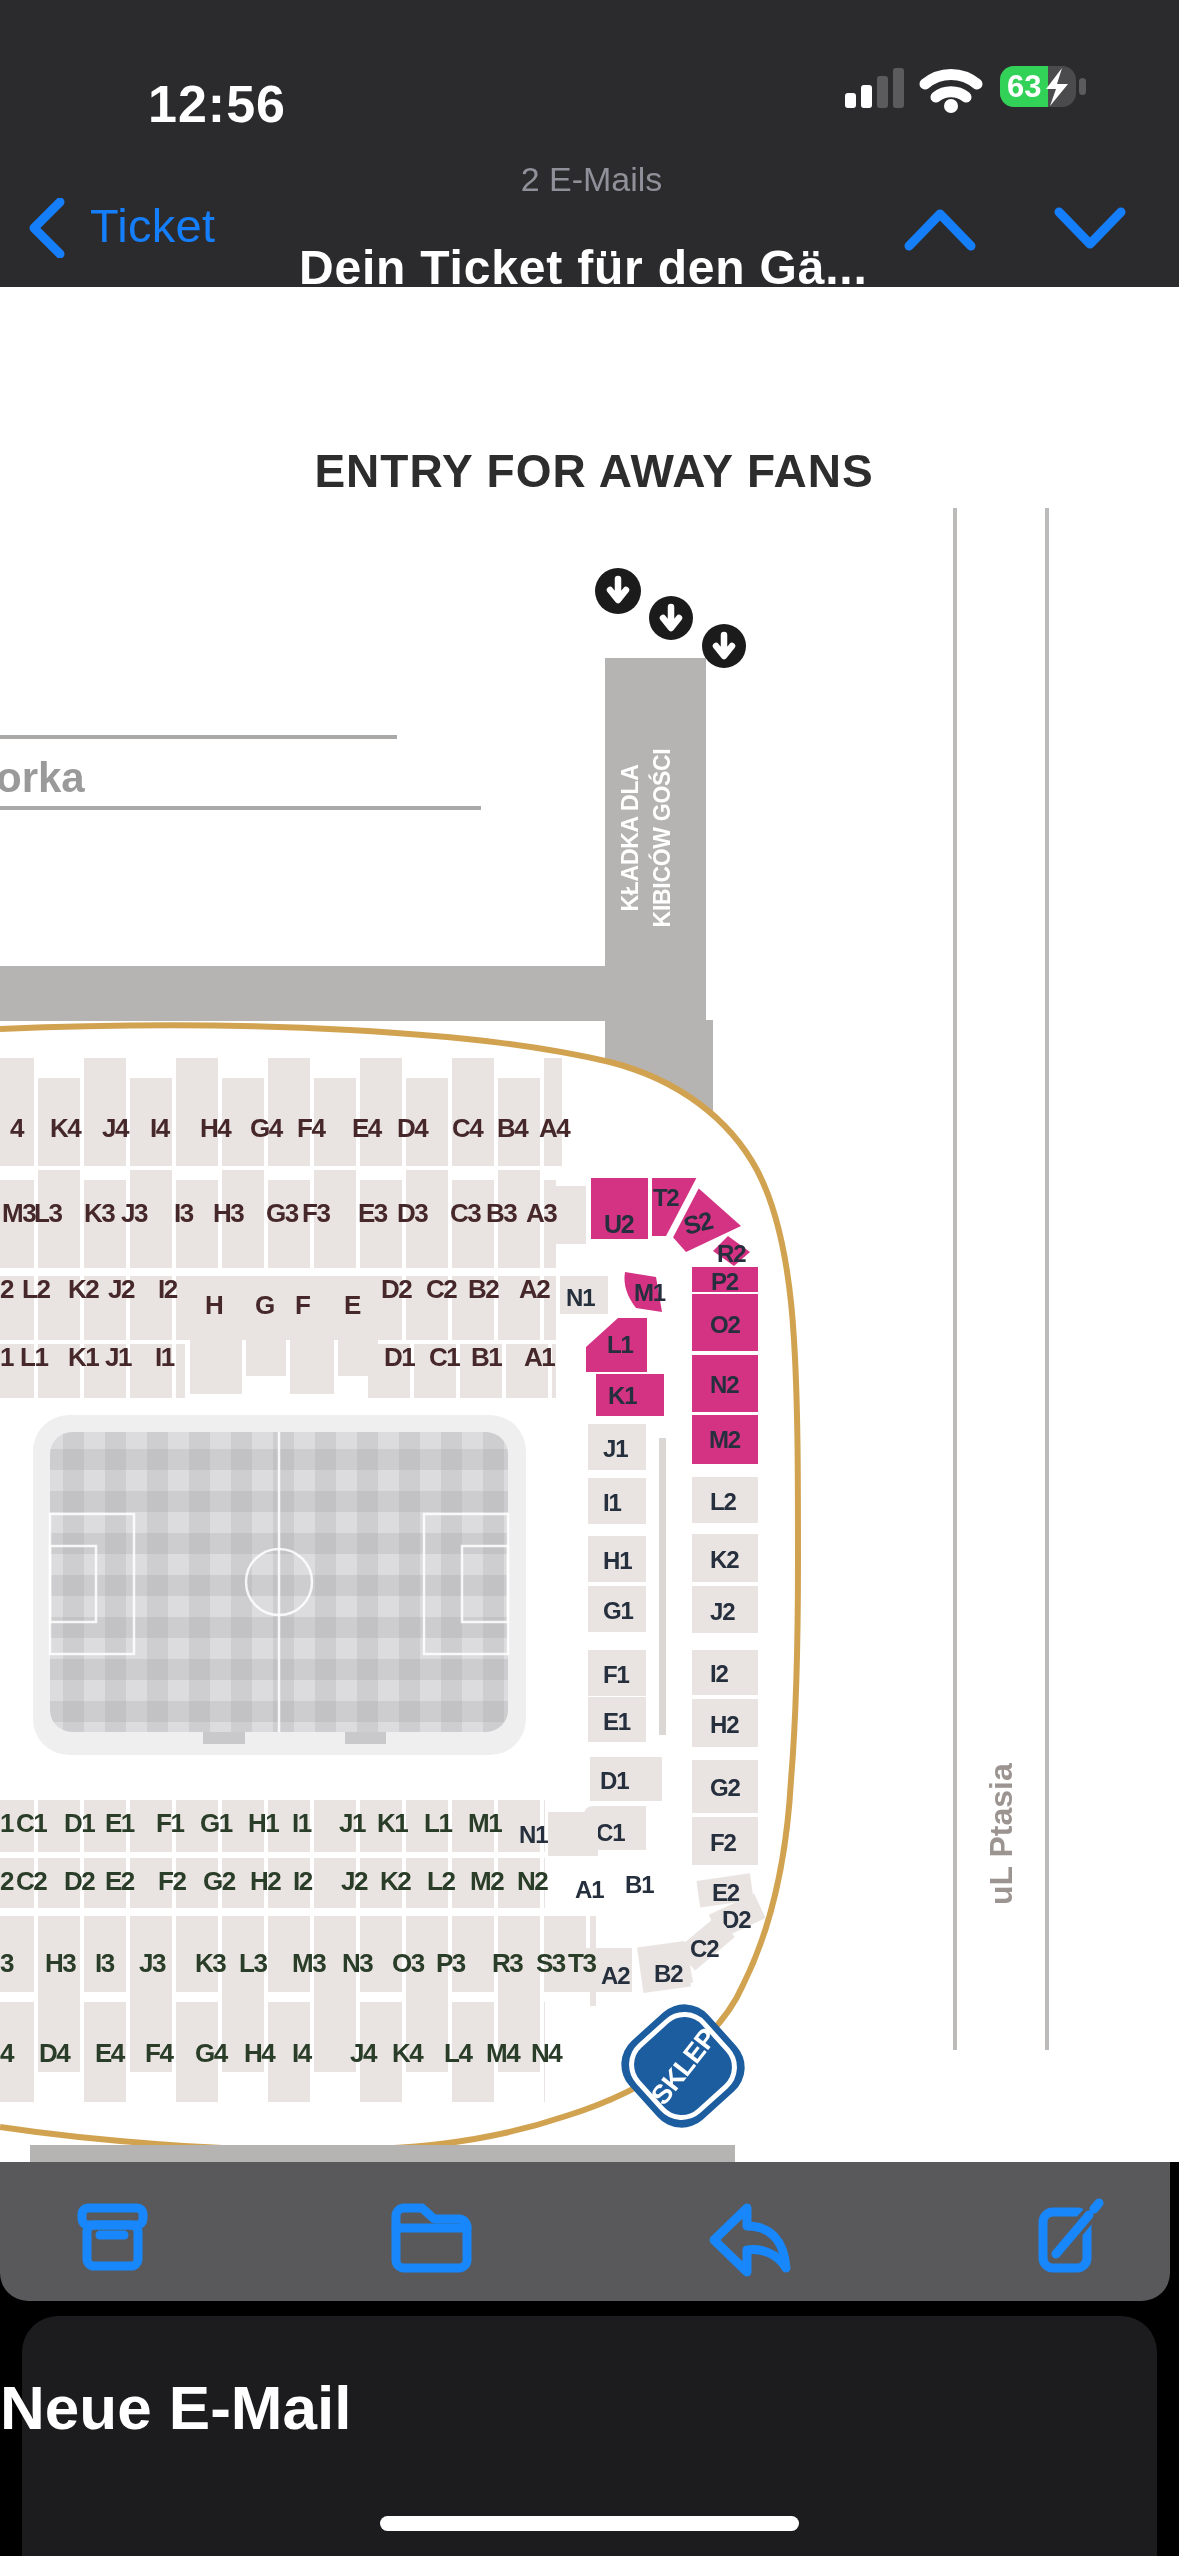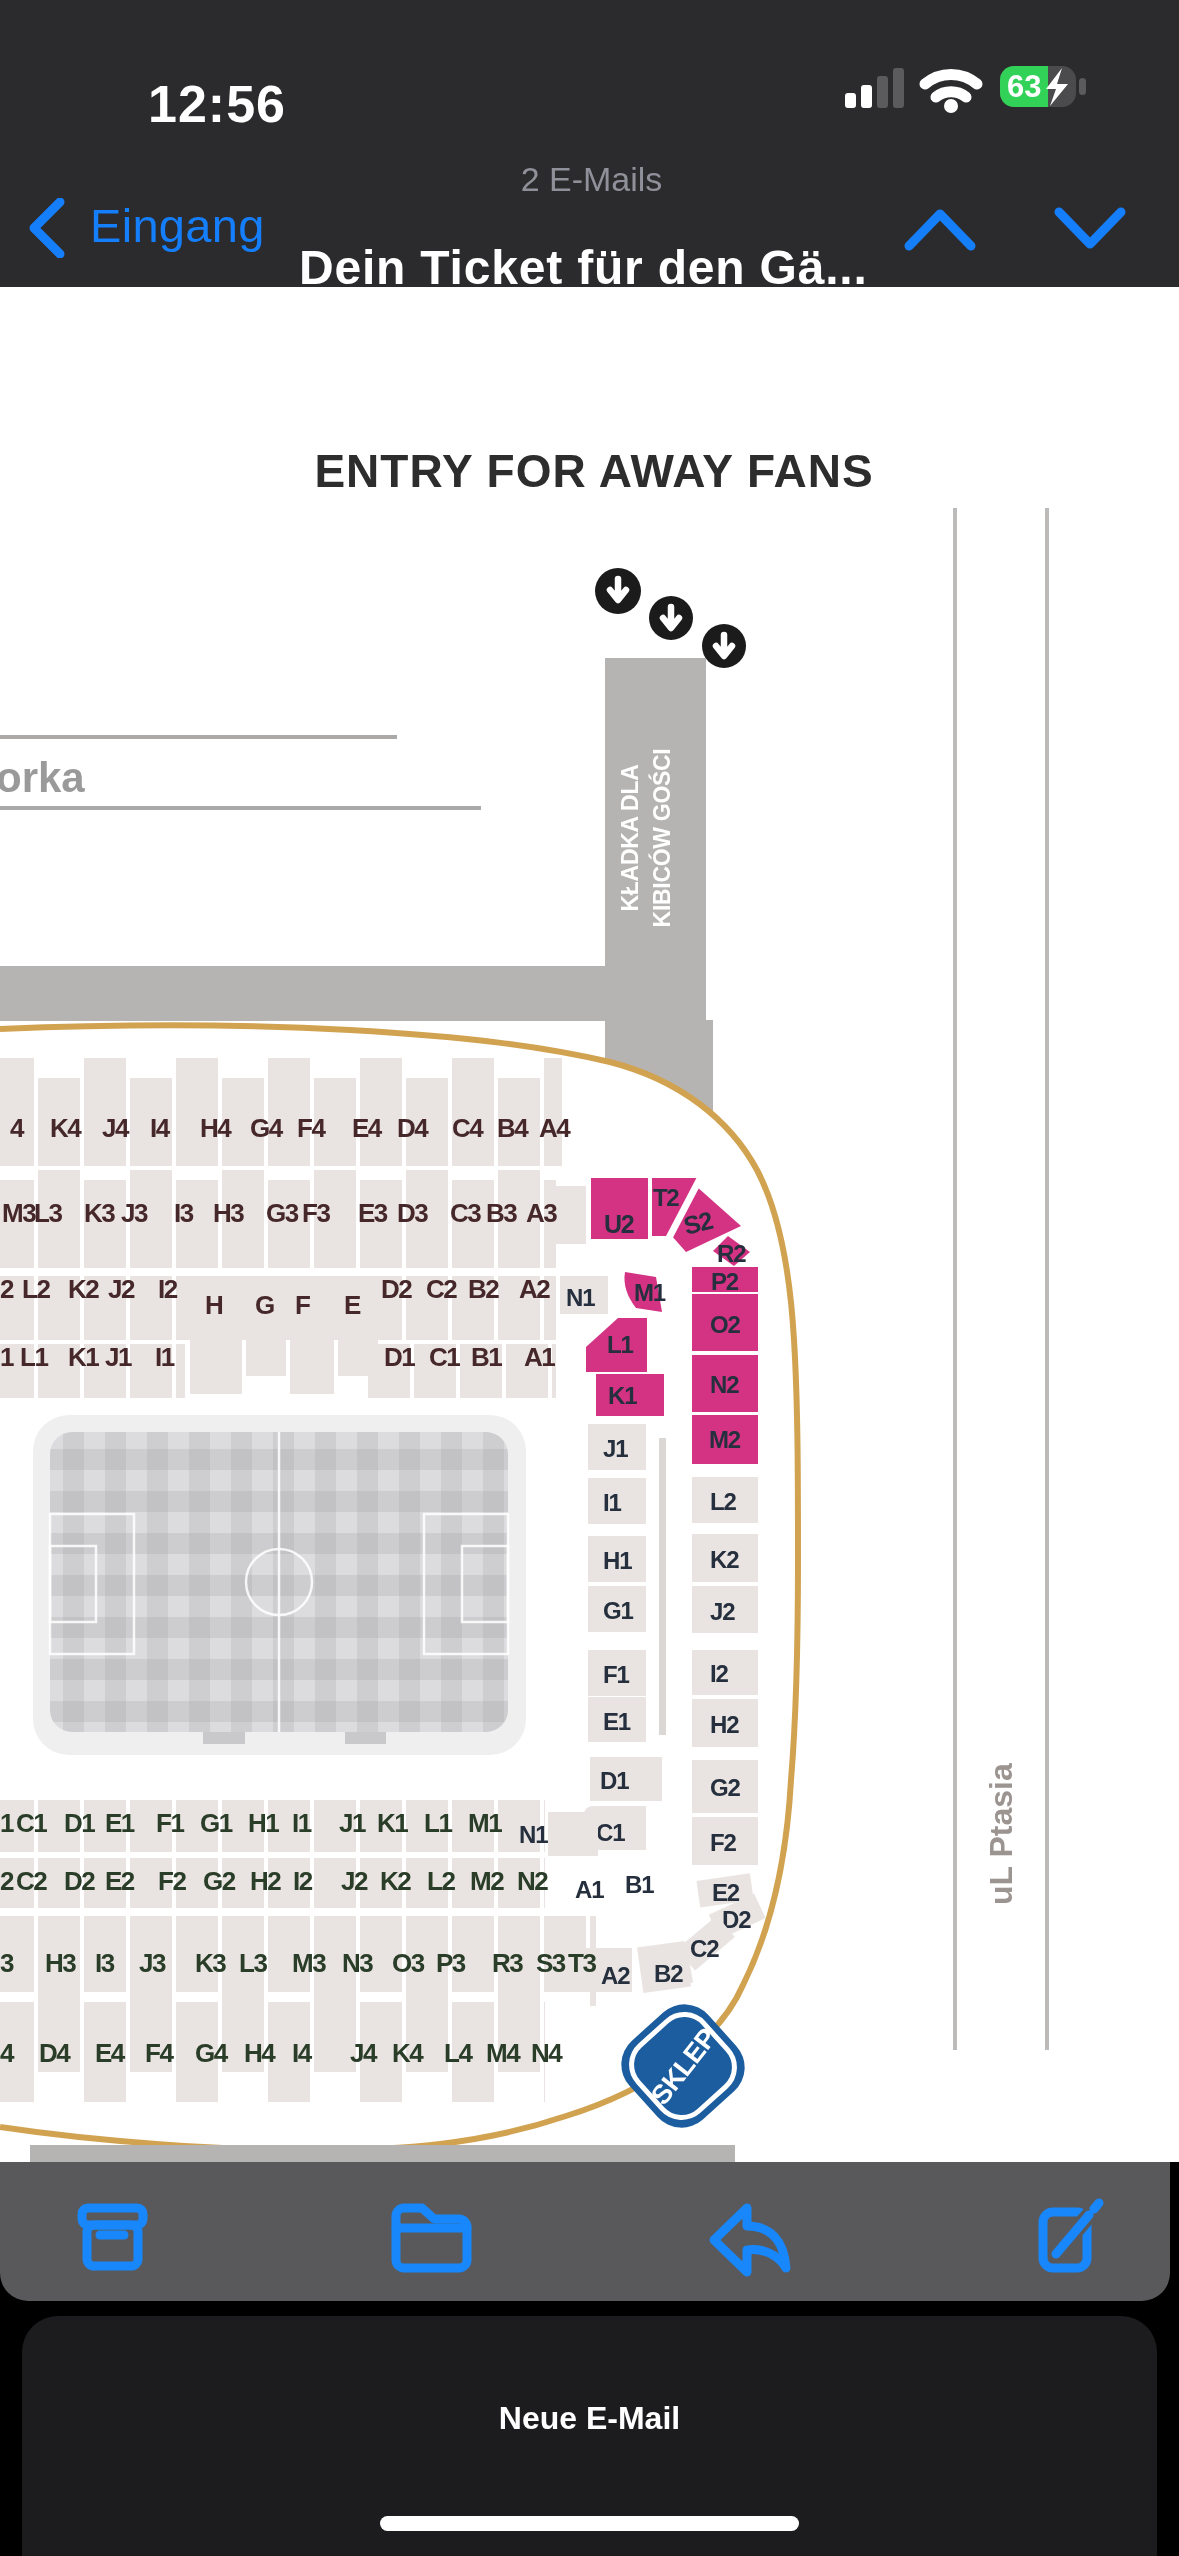--- a/index.html
+++ b/index.html
@@ -35,21 +35,21 @@
   <rect x="1079" y="78" width="7" height="17" rx="3.5" fill="#5b5b5e"></rect>
  </g>
 </svg>
 
 <div class="abs" style="left:2px;top:160px;width:1179px;text-align:center;font-size:34px;color:#90909a;">2 E-Mails</div>
 
 <svg class="abs" style="left:24px;top:198px" width="44" height="60" viewBox="0 0 44 60">
  <path d="M36 4 L10 30 L36 56" fill="none" stroke="#157efb" stroke-width="9" stroke-linecap="round" stroke-linejoin="round"></path>
 </svg>
 
-<div class="abs" style="left:90px;top:198px;font-size:47px;color:#157efb;letter-spacing:0.3px;">Eingang</div>
+<div class="abs" style="left:90px;top:198px;font-size:47px;color:#157efb;letter-spacing:0.3px;">Ticket</div>
 
 <div class="abs" style="left:299px;top:196px;width:580px;font-size:48px;font-weight:bold;color:#fff;letter-spacing:0.8px;white-space:nowrap;overflow:hidden;margin-top:44px;">Dein Ticket für den Gä...</div>
 
 <svg class="abs" style="left:903px;top:206px" width="74" height="46" viewBox="0 0 74 46">
  <path d="M6 40 L37 8 L68 40" fill="none" stroke="#157efb" stroke-width="9" stroke-linecap="round" stroke-linejoin="round"></path>
 </svg>
 
 <svg class="abs" style="left:1053px;top:206px" width="74" height="46" viewBox="0 0 74 46">
  <path d="M6 6 L37 38 L68 6" fill="none" stroke="#157efb" stroke-width="9" stroke-linecap="round" stroke-linejoin="round"></path>
 </svg>
@@ -610,15 +610,15 @@
   <line x1="1056" y1="92" x2="1089" y2="53" stroke="#59595b" stroke-width="16"></line>
   <line x1="1056" y1="92" x2="1089" y2="53"></line>
   <line x1="1094" y1="47" x2="1099" y2="41"></line>
  </g>
 </svg>
 
 <div class="abs" style="left:0;top:2301px;width:1179px;height:255px;background:#000;"></div>
 
 <div class="abs" style="left:22px;top:2316px;width:1135px;height:240px;background:#1c1c1e;border-radius:36px 36px 0 0;"></div>
 
-<div class="abs" style="left:0;top:2372px;width:1179px;text-align:center;font-size:32px;font-weight:bold;color:#fff;margin-top:28px;">Neue E-Mail</div>
+<div class="abs" style="left:0;top:2372px;width:1179px;text-align:left;font-size:62px;font-weight:bold;color:#fff;">Neue E-Mail</div>
 
 <div class="abs" style="left:380px;top:2516px;width:419px;height:15px;border-radius:8px;background:#fff;"></div>
 </div>
 </body></html>

